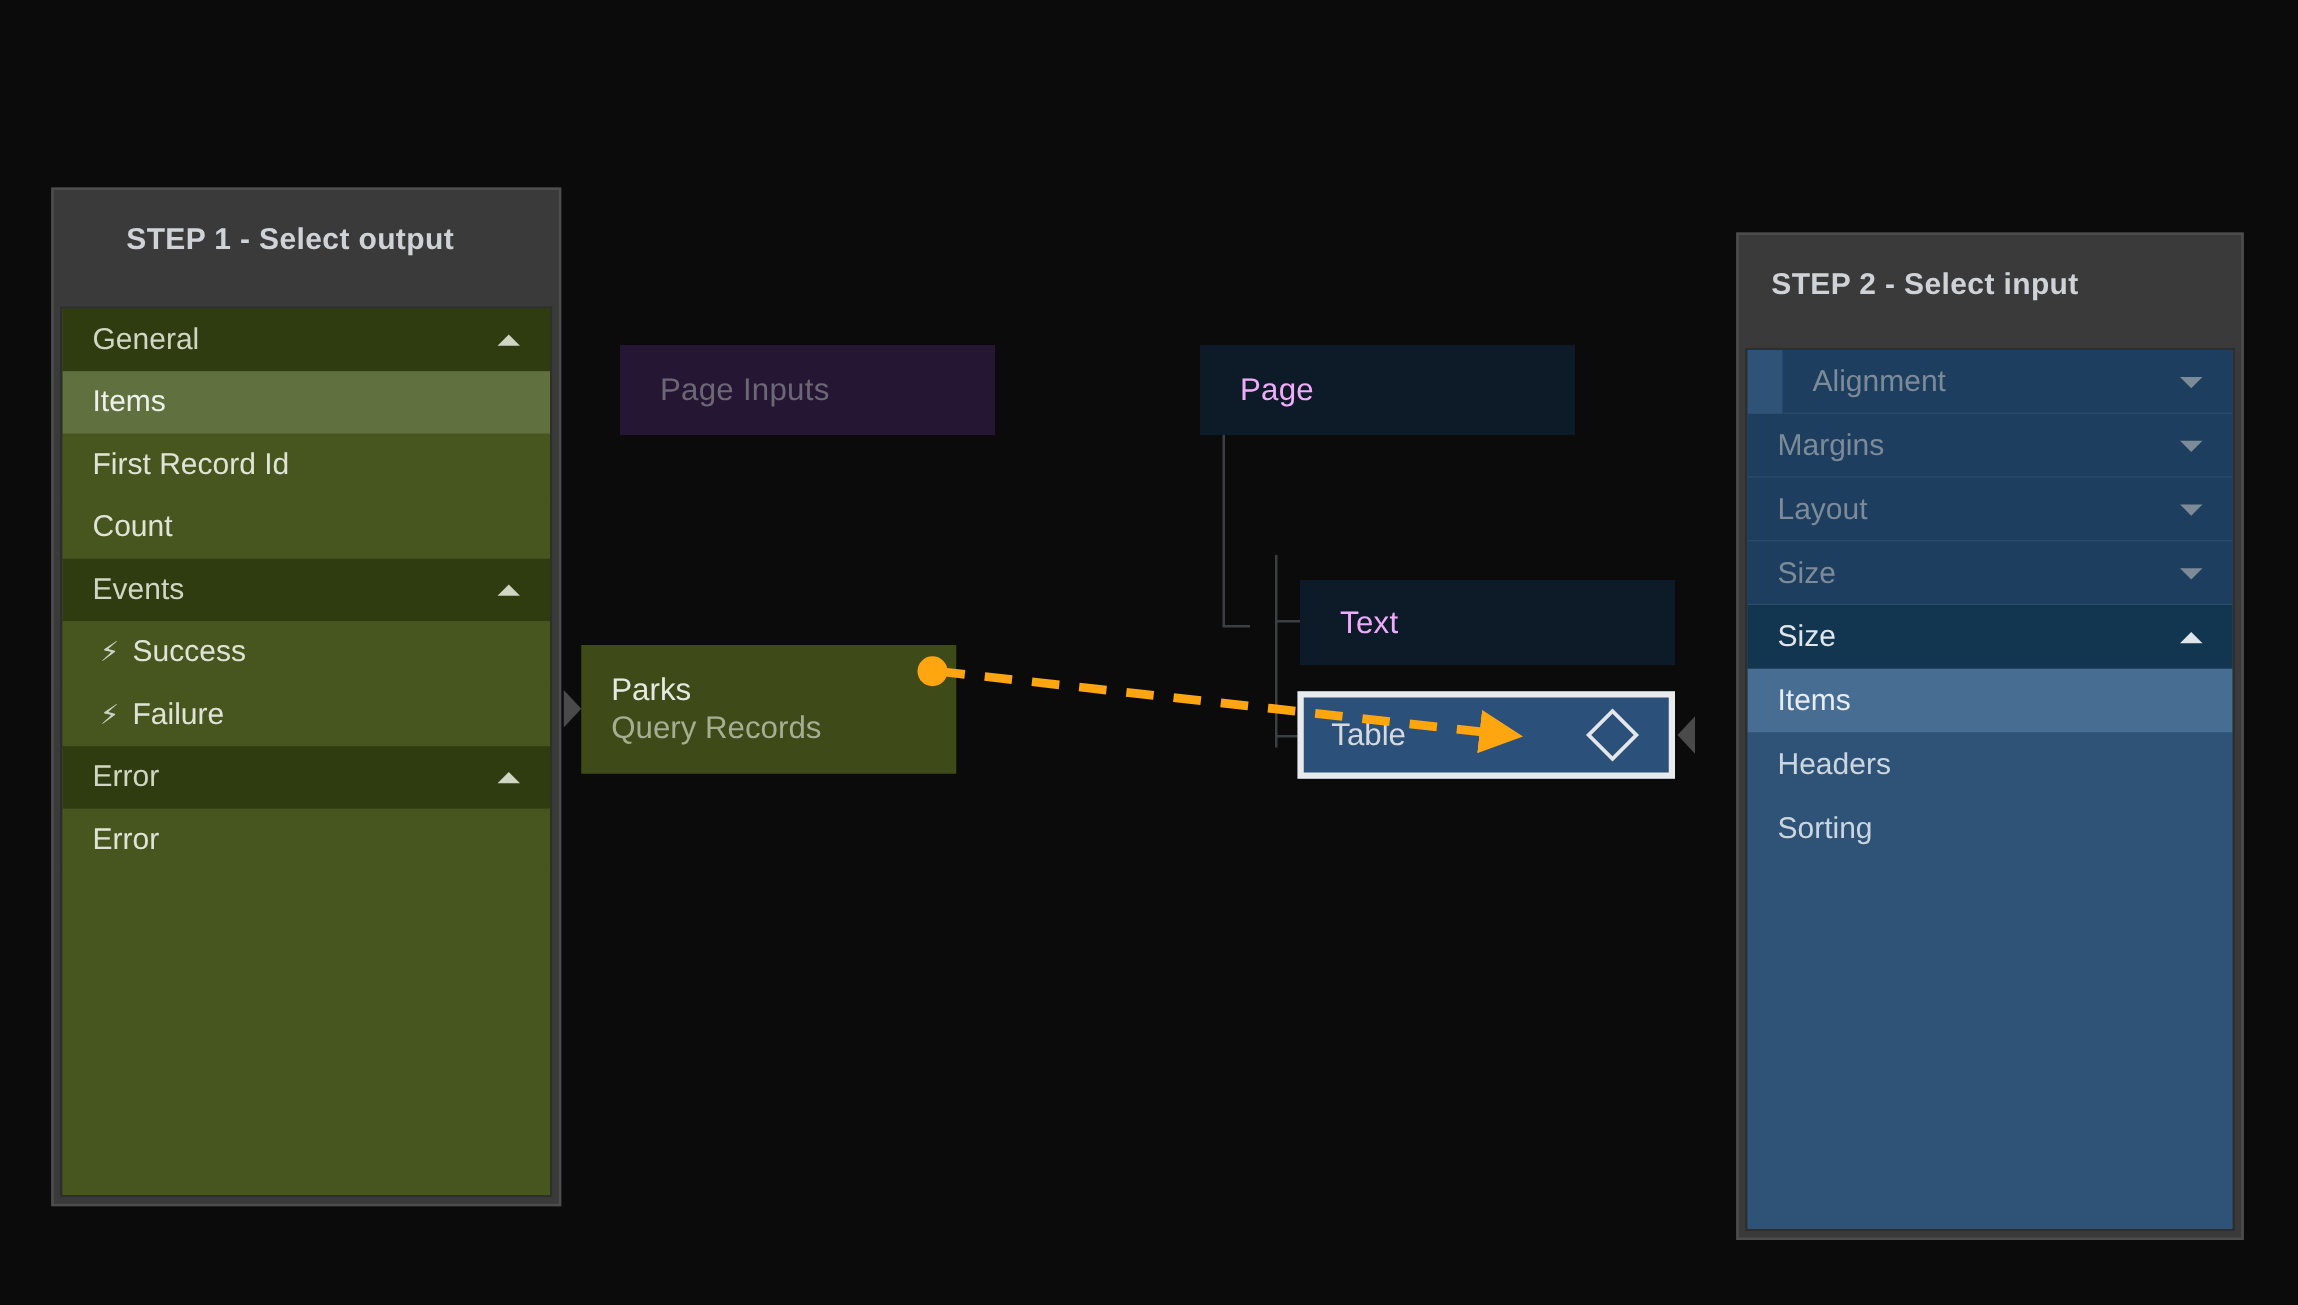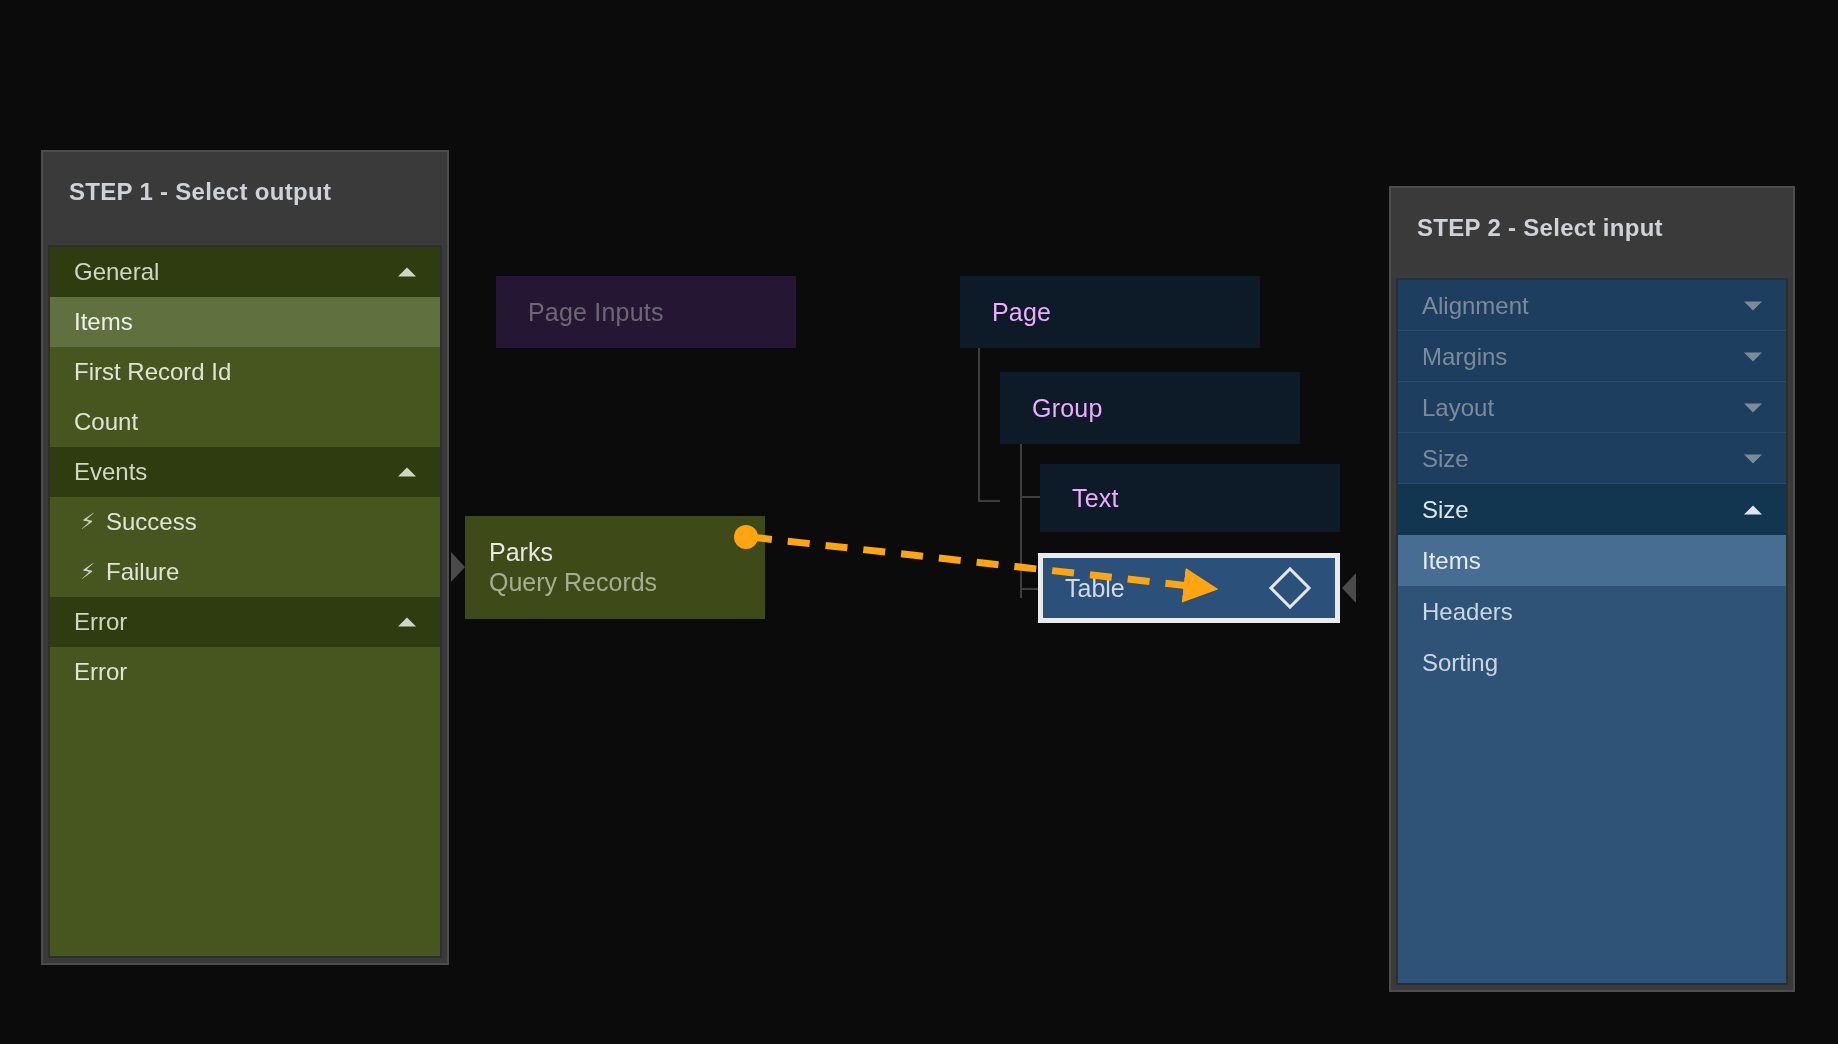--- a/index.html
+++ b/index.html
@@ -118,23 +118,20 @@
     <span>Page Inputs</span>
   </div>
 
   <div class="node node-blue" style="left:960px;top:276px;width:300px;height:72px;">
     <span>Page</span>
   </div>
 
   <div class="tline" style="left:978px;top:348px;width:2px;height:153px;"></div>
   <div class="tline" style="left:978px;top:500px;width:22px;height:2px;"></div>
 
-  <div class="node node-blue" style="left:1000px;top:372px;width:300px;height:72px;">
-    <span>Group</span>
-  </div>
 
   <div class="tline" style="left:1020px;top:444px;width:2px;height:154px;"></div>
   <div class="tline" style="left:1020px;top:496px;width:22px;height:2px;"></div>
   <div class="tline" style="left:1020px;top:588px;width:22px;height:2px;"></div>
 
   <div class="node node-blue" style="left:1040px;top:464px;width:300px;height:68px;">
     <span>Text</span>
   </div>
 
   <div class="node-table" style="left:1038px;top:553px;width:302px;height:70px;">
@@ -152,21 +149,21 @@
   <svg class="conn" viewBox="0 0 1838 1044" xmlns="http://www.w3.org/2000/svg">
     <defs>
       <marker id="arrowHead" viewBox="0 0 10 10" refX="7" refY="5" markerWidth="5" markerHeight="5" orient="auto-start-reverse">
         <path d="M 0 0 L 10 5 L 0 10 z" fill="#FFA510"></path>
       </marker>
     </defs>
     <line x1="750" y1="537" x2="1208" y2="588" stroke="#FFA510" stroke-width="7" stroke-dasharray="22 16" marker-end="url(#arrowHead)"></line>
     <circle cx="746" cy="537" r="12" fill="#FFA510"></circle>
   </svg>
 
-  <div class="panel" style="left:41px;top:150px;width:408px;height:815px;">
+  <div class="panel" style="left:41px;top:150px;width:408px;height:815px;padding-left:32px;">
     <div class="panel-title">STEP 1 - Select output</div>
 
     <div class="panel-body lpanel-body" style="top:93px;">
 
       <div class="row g-hdr">
         <span>General</span>
         <span class="caret caret-up"></span>
       </div>
       <div class="row g-sel">
         <span>Items</span>
@@ -201,21 +198,21 @@
 
       <div class="g-fill" style="height:350px;"></div>
     </div>
   </div>
 
   <div class="panel" style="left:1389px;top:186px;width:406px;height:806px;">
     <div class="panel-title">STEP 2 - Select input</div>
 
     <div class="panel-body rpanel-body" style="top:90px;">
 
-      <div class="row b-hdr-dim" style="height:51px;">
+      <div class="row b-hdr-dim" style="height:51px;margin-left:28px;">
         <span>Alignment</span>
         <span class="caret caret-down"></span>
         <span class="sep"></span>
       </div>
       <div class="row b-hdr-dim" style="height:51px;">
         <span>Margins</span>
         <span class="caret caret-down"></span>
         <span class="sep"></span>
       </div>
       <div class="row b-hdr-dim" style="height:51px;">

